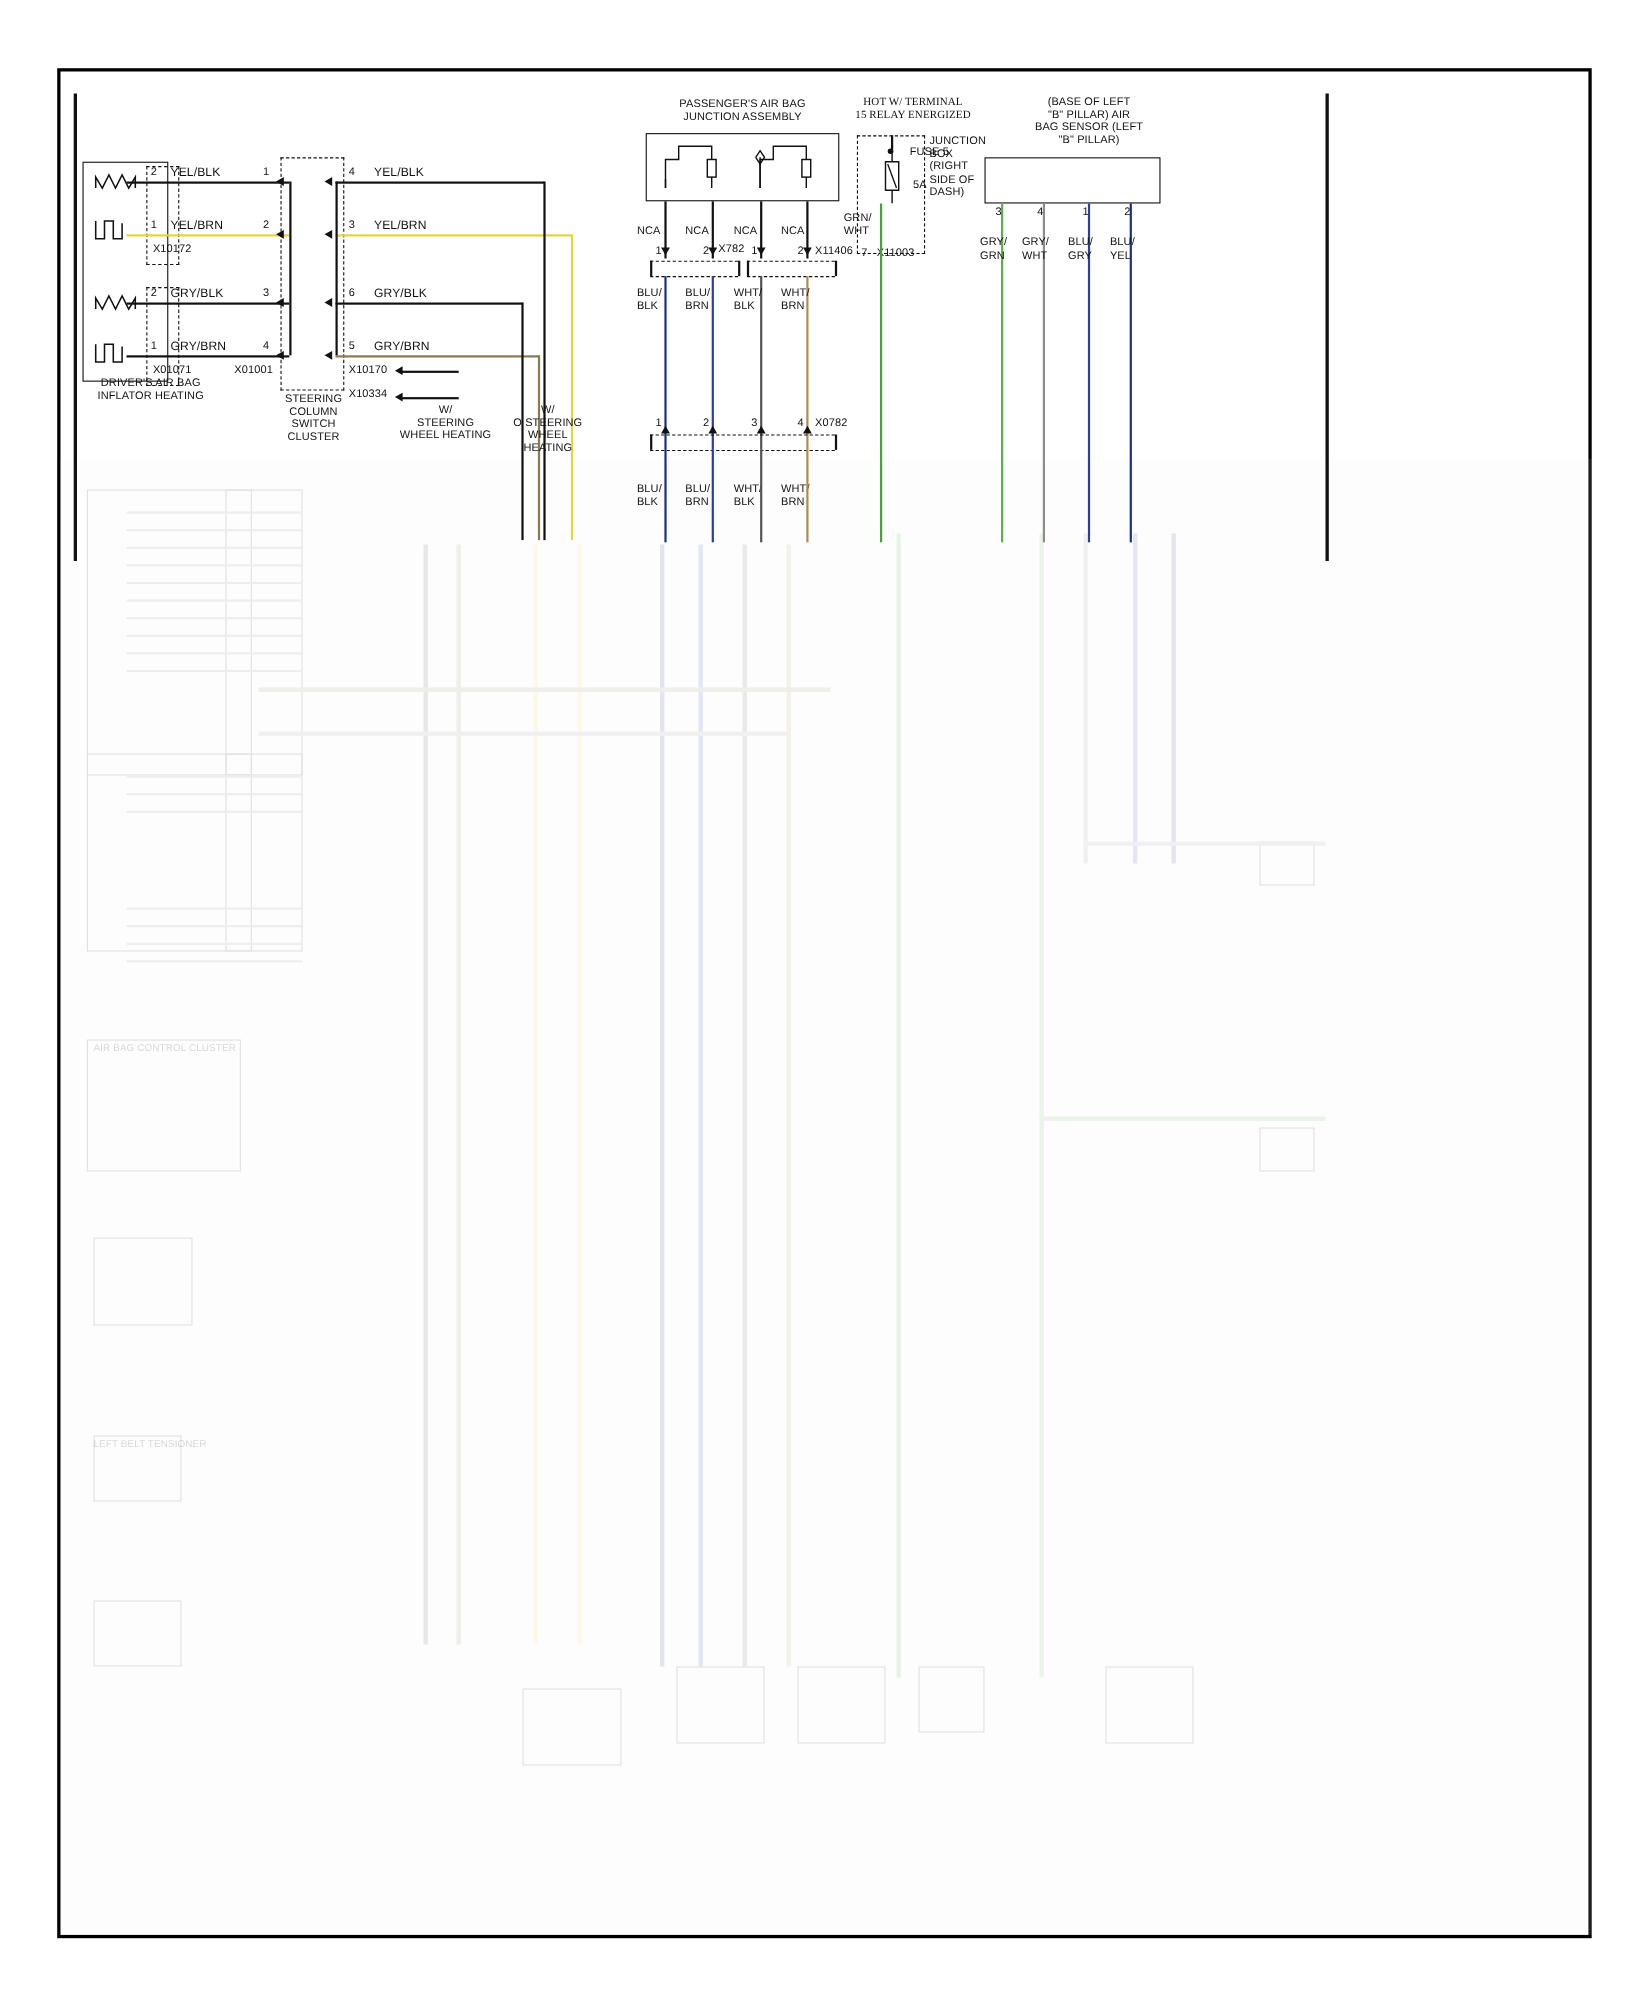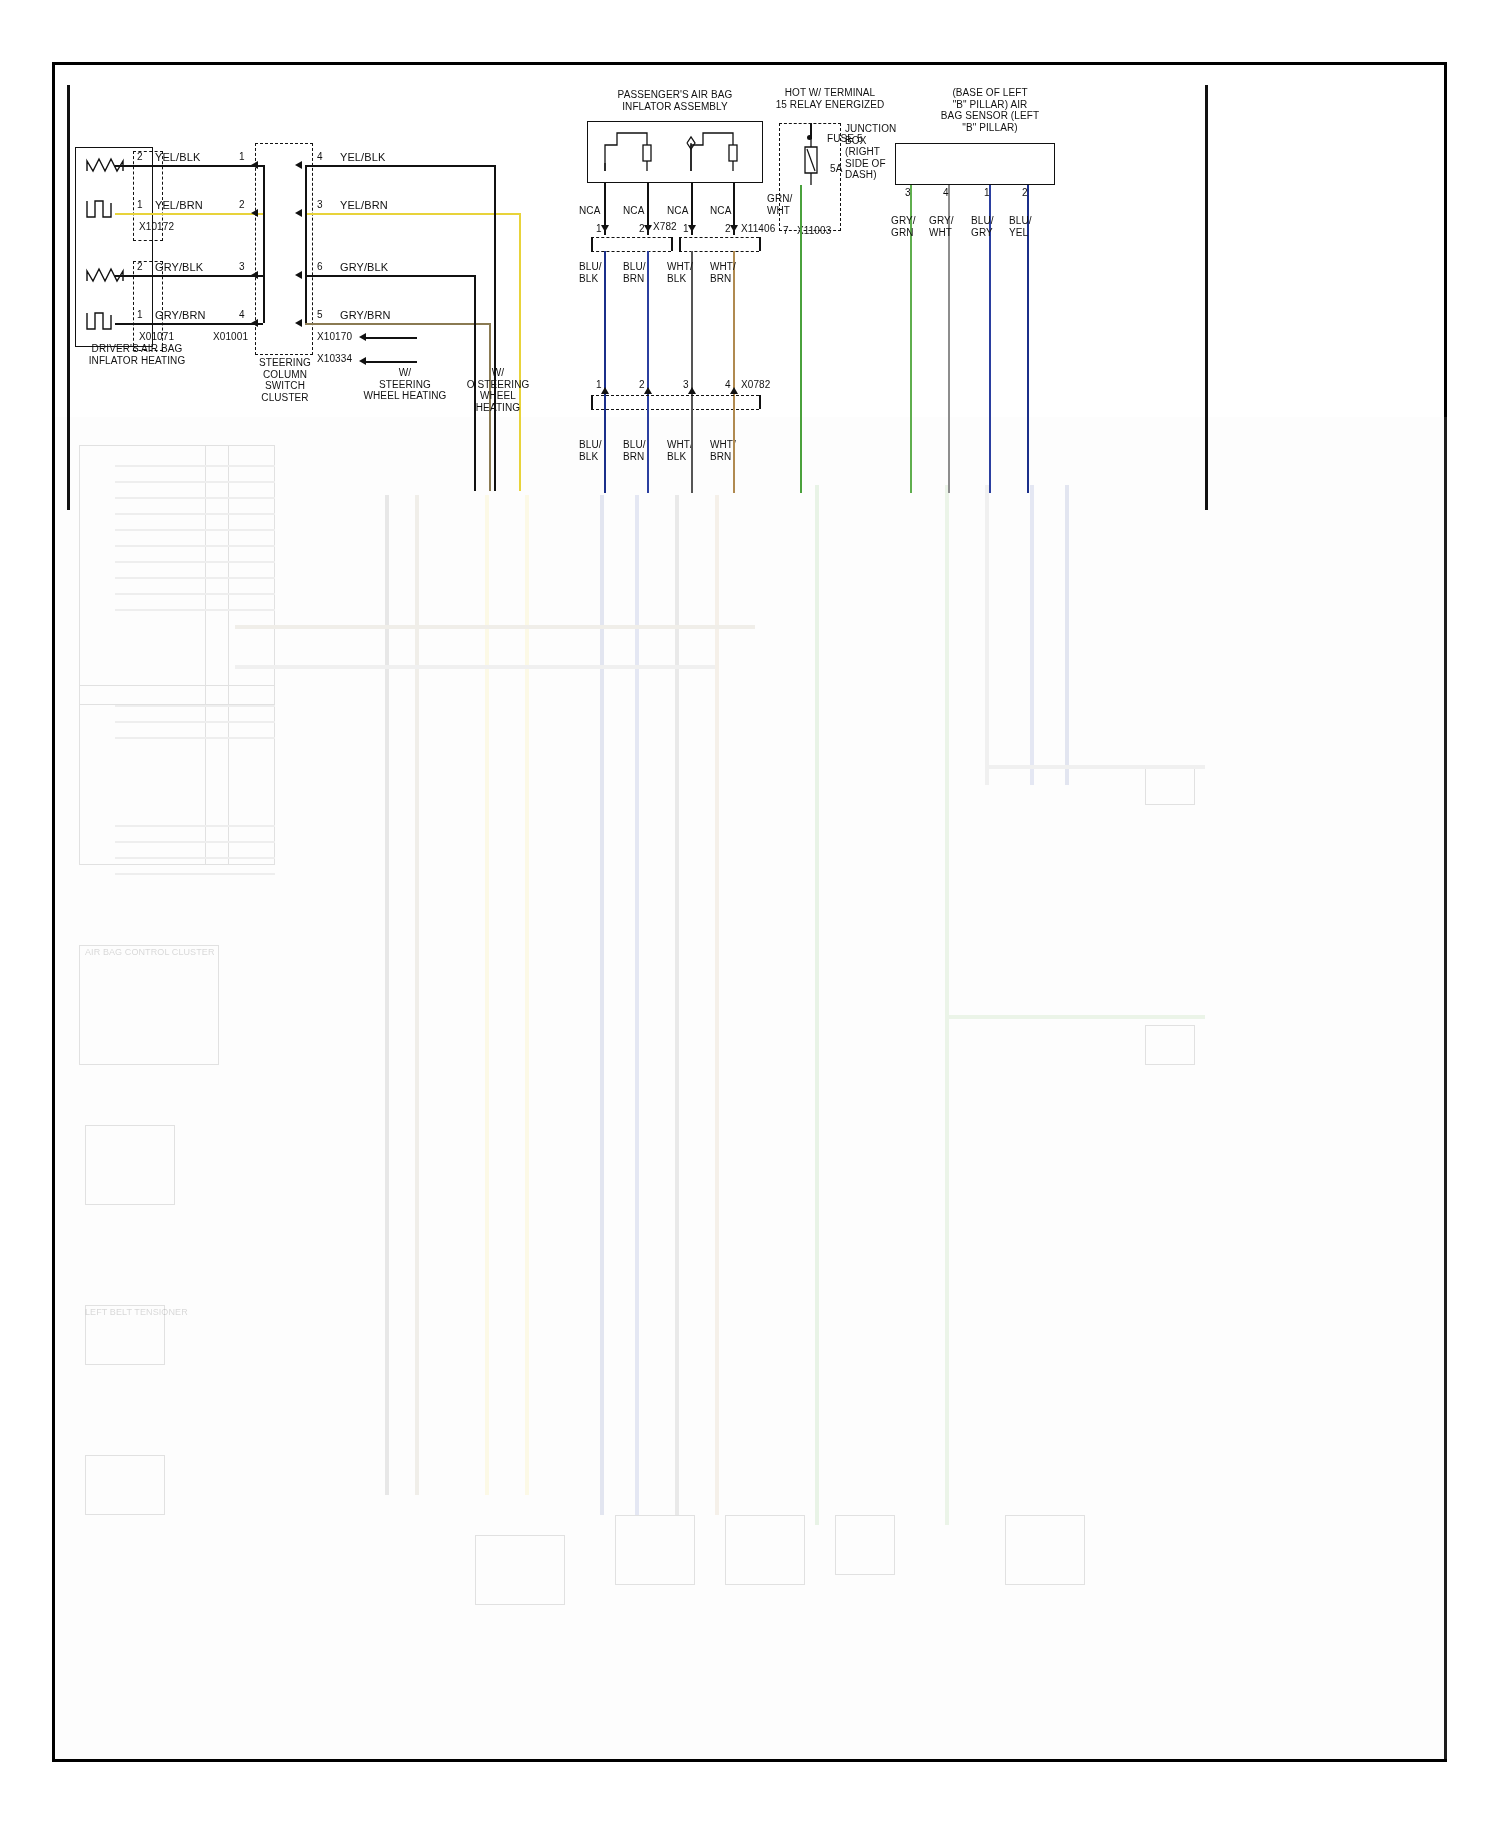--- a/index.html
+++ b/index.html
@@ -193,21 +193,21 @@
 CLUSTER</div>
     <div class="lbl tiny c" style="left:300px;top:302px;width:100px;">W/
 STEERING
 WHEEL HEATING</div>
     <div class="lbl tiny c" style="left:398px;top:302px;width:90px;">W/
 O STEERING
 WHEEL
 HEATING</div>
 
     <div class="lbl tiny c" style="left:530px;top:24px;width:180px;">PASSENGER'S AIR BAG
-INFLATOR ASSEMBLY</div>
+JUNCTION ASSEMBLY</div>
     <div class="box" style="left:532px;top:56px;width:176px;height:62px;"></div>
 
     <svg style="position:absolute;left:536px;top:58px;" width="170" height="58">
       <polyline points="14,48 14,22 26,22 26,10 56,10 56,22" fill="none" stroke="#111" stroke-width="1.3"></polyline>
       <polyline points="14,40 14,48" fill="none" stroke="#111" stroke-width="1.3"></polyline>
       <rect x="52" y="22" width="8" height="16" fill="none" stroke="#111" stroke-width="1.3"></rect>
       <polyline points="56,38 56,48" fill="none" stroke="#111" stroke-width="1.3"></polyline>
       <polyline points="100,48 100,22 112,22 112,10 142,10 142,22" fill="none" stroke="#111" stroke-width="1.3"></polyline>
       <polyline points="96,20 100,14 104,20 100,26 96,20" fill="none" stroke="#111" stroke-width="1.3"></polyline>
       <polyline points="100,20 100,48" fill="none" stroke="#111" stroke-width="1.3"></polyline>
@@ -281,21 +281,21 @@
     <div class="lbl tiny" style="left:612px;top:374px;">WHT/
 BLK</div>
     <div class="lbl tiny" style="left:655px;top:374px;">WHT/
 BRN</div>
 
     <div class="wire v c-blublk" style="left:549px;top:344px;height:84px;width:2px;"></div>
     <div class="wire v c-blubrn" style="left:592px;top:344px;height:84px;width:2px;"></div>
     <div class="wire v c-whtblk" style="left:636px;top:344px;height:84px;width:2px;"></div>
     <div class="wire v c-whtbrn" style="left:678px;top:344px;height:84px;width:2px;"></div>
 
-    <div class="lbl tiny c" style="left:690px;top:22px;width:170px;">HOT W/ TERMINAL
+    <div class="lbl tiny c" style="left:690px;top:22px;width:170px;font-family:Liberation Serif, serif;">HOT W/ TERMINAL
 15 RELAY ENERGIZED</div>
     <div class="dash" style="left:724px;top:58px;width:62px;height:108px;"></div>
     <div class="wire v" style="left:755px;top:58px;height:16px;"></div>
     <div class="dot" style="left:752px;top:70px;"></div>
     <svg style="position:absolute;left:742px;top:74px;" width="28" height="46">
       <path d="M14 0 L14 8 M8 8 L20 8 L20 34 L8 34 Z M14 34 L14 46" fill="none" stroke="#111" stroke-width="1.3"></path>
       <path d="M10 10 L18 32" stroke="#111" stroke-width="1.2"></path>
     </svg>
     <div class="lbl tiny" style="left:772px;top:68px;">FUSE 5</div>
     <div class="lbl tiny" style="left:775px;top:98px;">5A</div>

